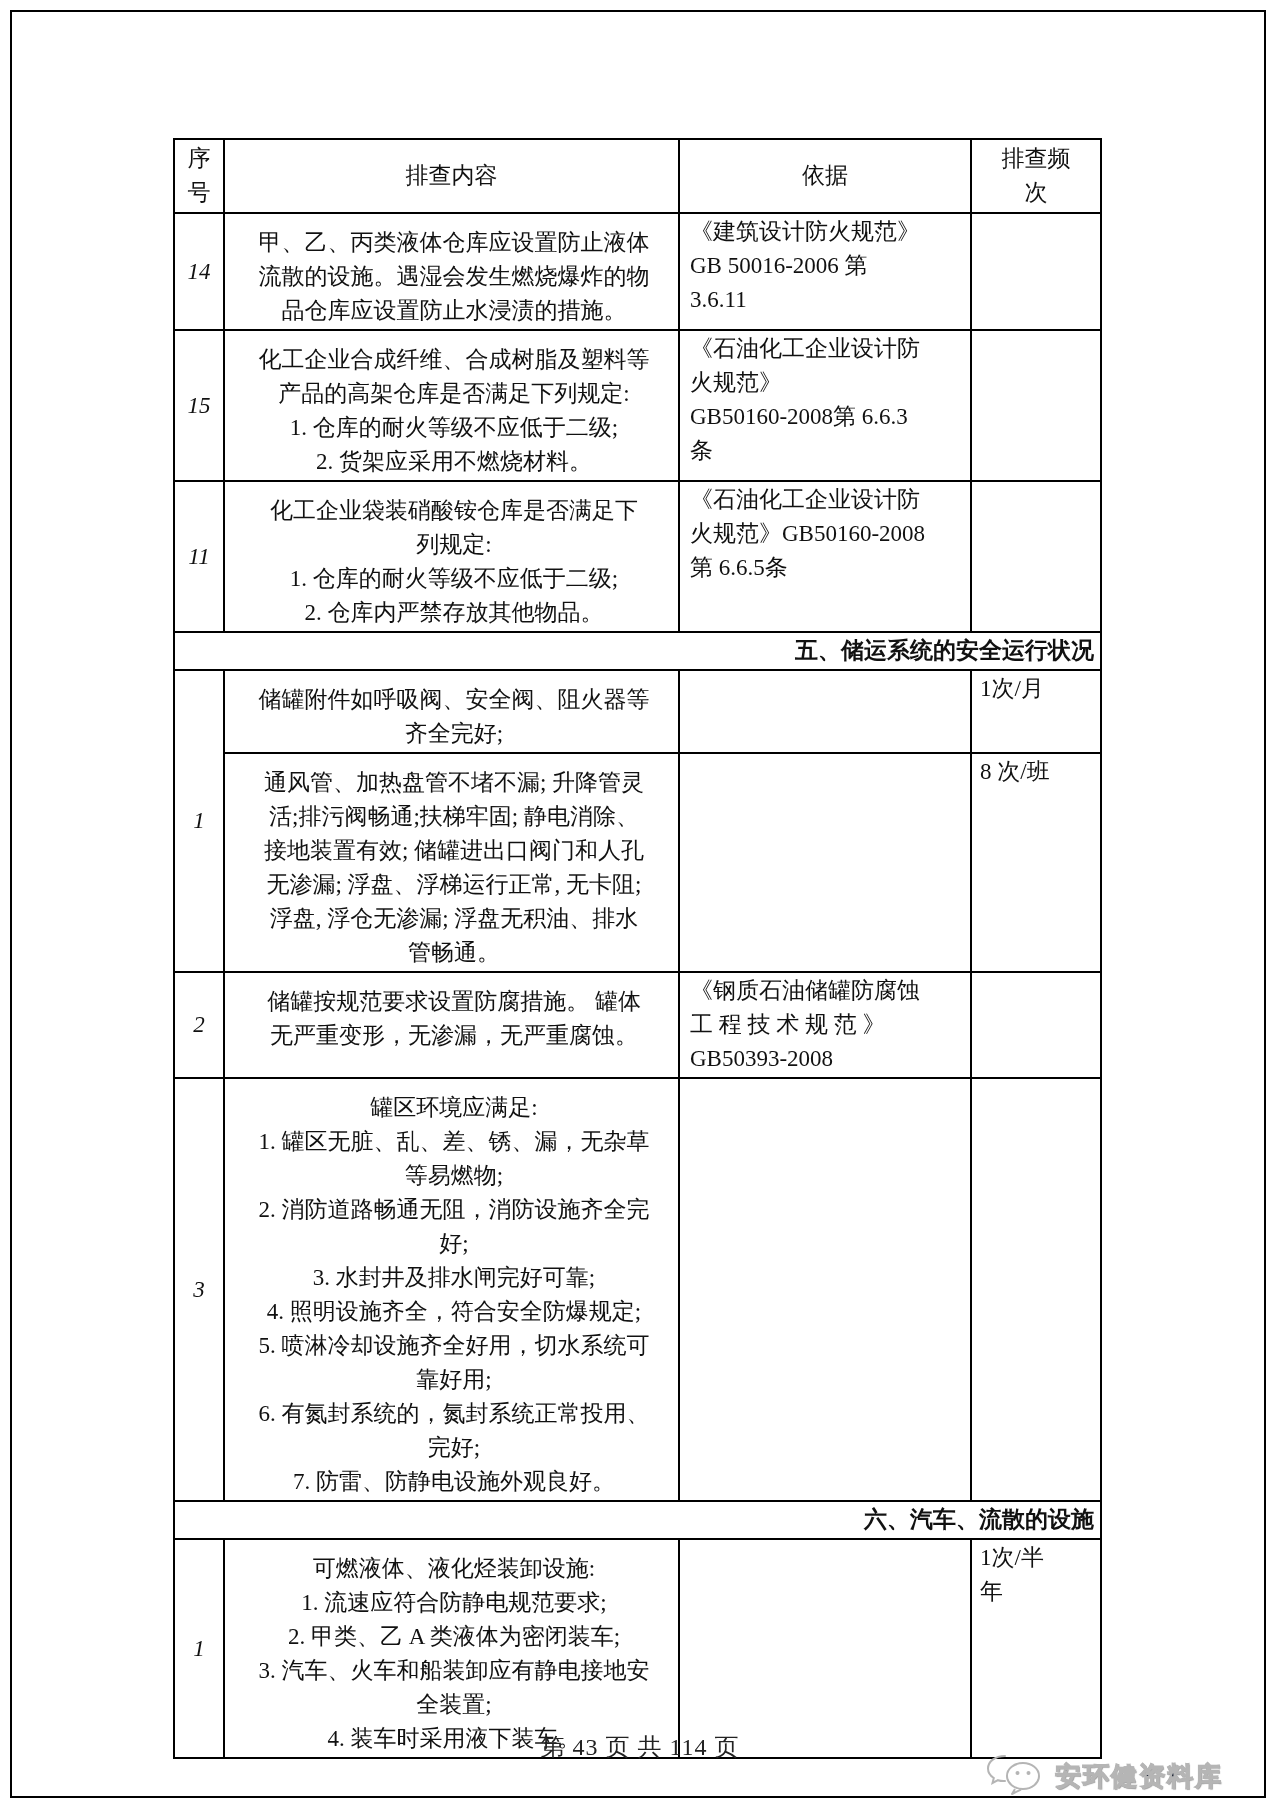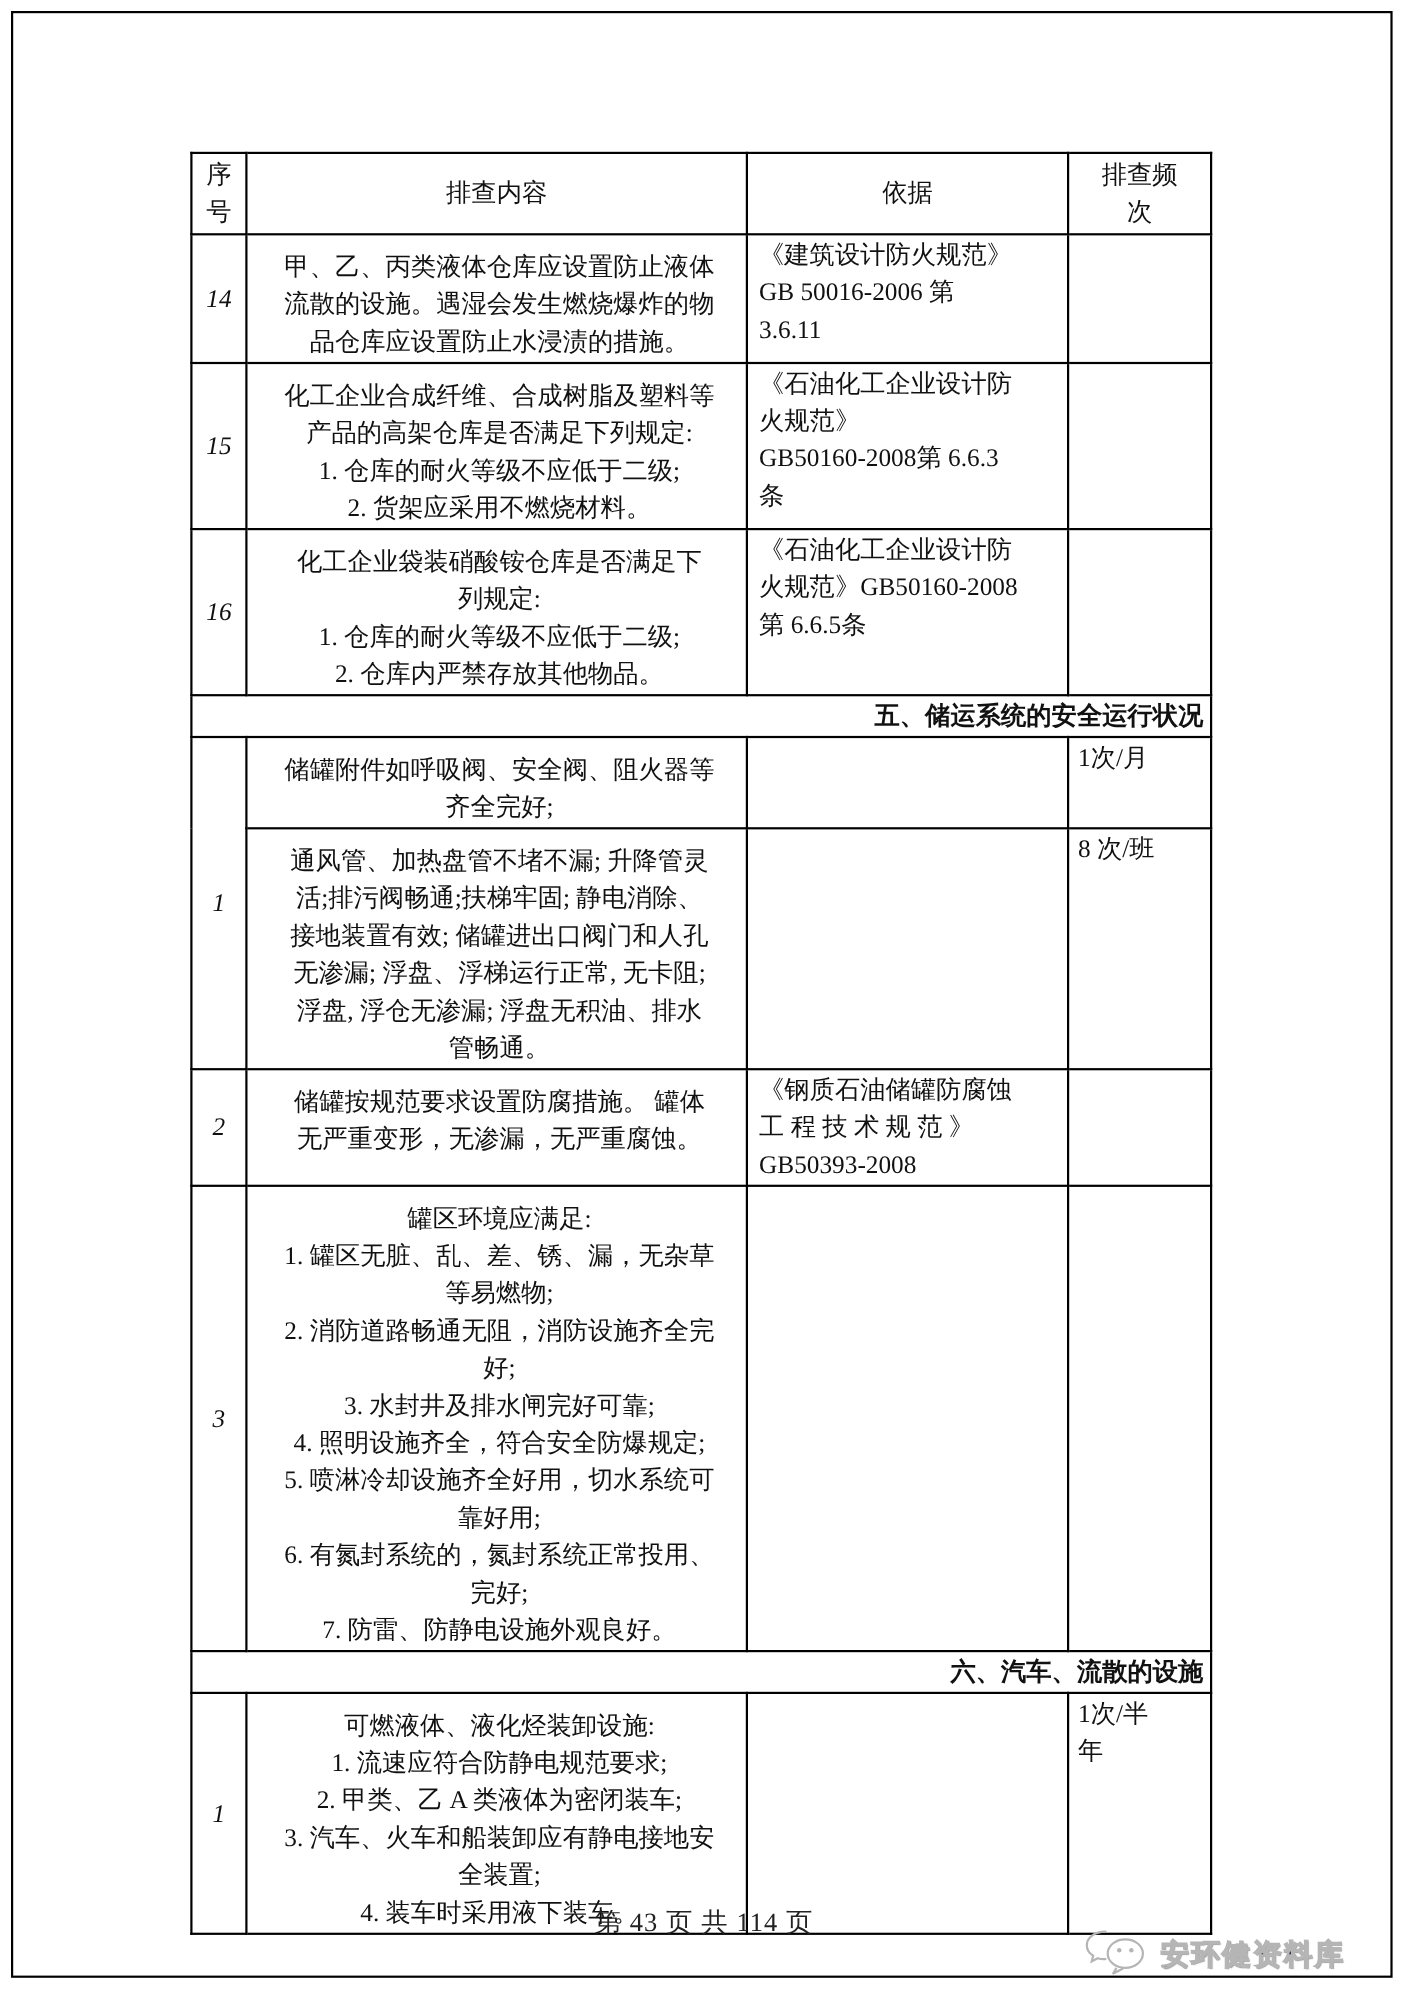--- a/index.html
+++ b/index.html
@@ -67,21 +67,21 @@
 1. 仓库的耐火等级不应低于二级;
 2. 货架应采用不燃烧材料。</td>
         <td class="basis">《石油化工企业设计防
 火规范》
 GB50160-2008第 6.6.3
 条</td>
         <td class="freq"></td>
       </tr>
 
       <tr>
-        <td class="no">16</td>
+        <td class="no">11</td>
         <td class="content">化工企业袋装硝酸铵仓库是否满足下
 列规定:
 1. 仓库的耐火等级不应低于二级;
 2. 仓库内严禁存放其他物品。</td>
         <td class="basis">《石油化工企业设计防
 火规范》GB50160-2008
 第 6.6.5条</td>
         <td class="freq"></td>
       </tr>
 

